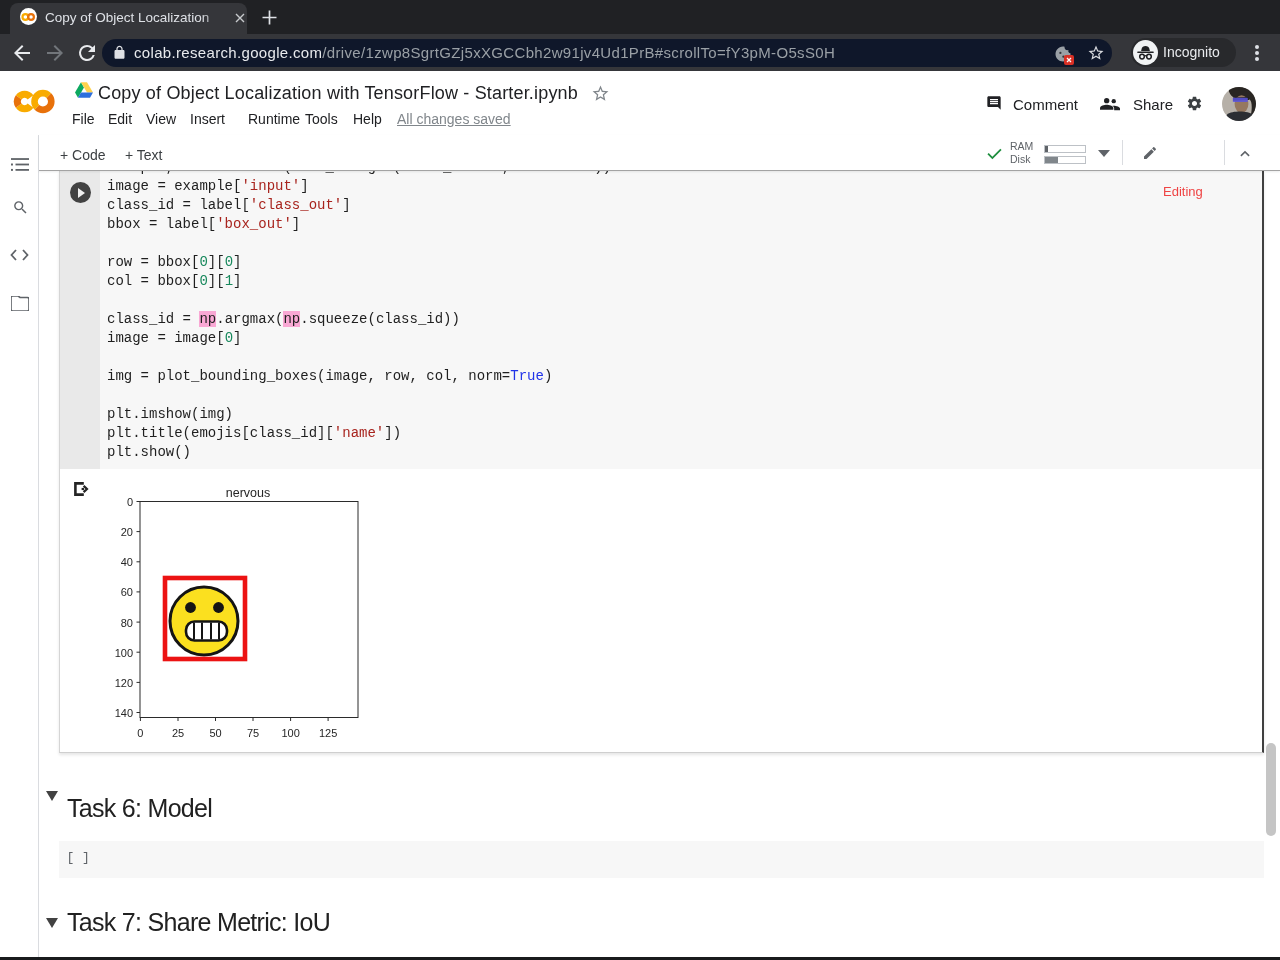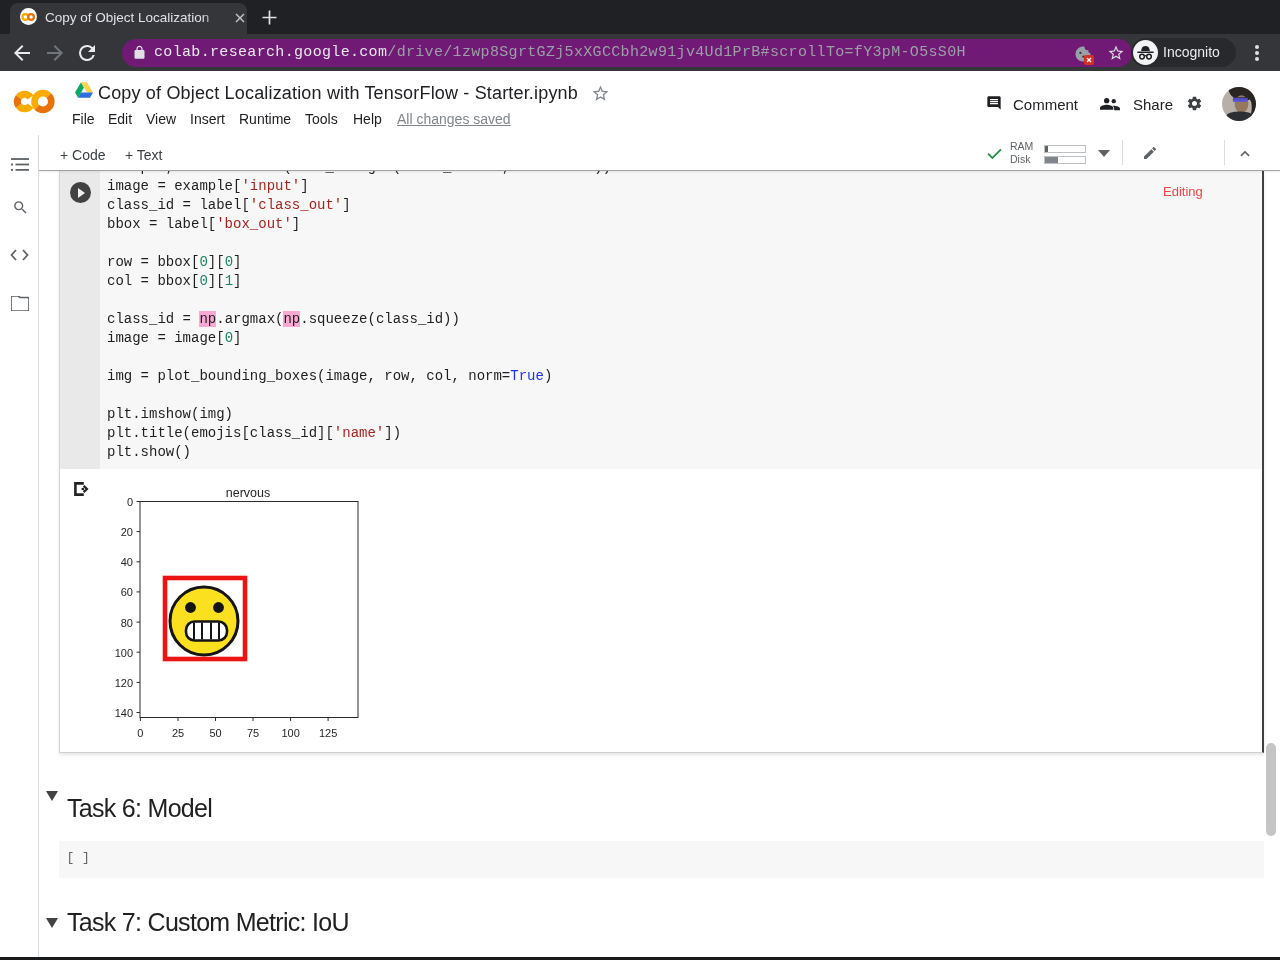--- a/index.html
+++ b/index.html
@@ -9,21 +9,21 @@
 
 
 #tabbar { position:absolute; left:0; top:0; width:1280px; height:34px; background:#202124; }
 #tab { position:absolute; left:10px; top:3px; width:237px; height:31px; background:#35363a; border-radius:8px 8px 0 0; }
 #tab .fav { position:absolute; left:10px; top:5px; width:17px; height:17px; background:#fff; border-radius:50%; }
 #tab .ttl { position:absolute; left:35px; top:7px; width:186px; font-size:13.5px; color:#dee1e6; white-space:nowrap; overflow:hidden; }
 #tab .fade { position:absolute; left:192px; top:4px; width:28px; height:24px; background:linear-gradient(90deg, rgba(53,54,58,0), #35363a 80%); }
 #tab .x { position:absolute; left:222px; top:8px; width:16px; height:16px; color:#c7cacd; font-size:13px; line-height:16px; text-align:center; }
 #newtab { position:absolute; left:261px; top:9px; width:17px; height:17px; color:#dee1e6; }
 #navbar { position:absolute; left:0; top:34px; width:1280px; height:37px; background:#35363a; }
-#urlpill { position:absolute; left:122px; top:4.5px; width:1010px; height:28px; background:#701a75; border-radius:14px;font-family:Liberation Mono, monospace; }
+#urlpill { position:absolute; left:102px; top:4.5px; width:1010px; height:28px; background:#0f172a; border-radius:14px; }
 #urltext { position:absolute; left:32px; top:5.5px; font-size:15px; color:#e8eaed; white-space:nowrap; letter-spacing:0.33px;}
 #urltext .dim { color:#9aa0a6; }
 #incog { position:absolute; left:1131px; top:4px; width:105px; height:29px; background:#28292c; border-radius:15px; }
 #incog .circ { position:absolute; left:1.5px; top:2px; width:25px; height:25px; background:#f1f3f4; border-radius:50%; }
 #incog .lbl { position:absolute; left:32px; top:5.5px; font-size:14px; color:#e8eaed; }
 
 
 #header { position:absolute; left:0; top:71px; width:1280px; height:64px; background:#fff; }
 #doctitle { position:absolute; left:98px; top:12px; font-size:18px; color:#202124; letter-spacing:0.17px; }
 #menurow { position:absolute; left:72px; top:40px; font-size:14px; color:#202124; }
@@ -155,21 +155,21 @@
     </svg>
     <div id="doctitle">Copy of Object Localization with TensorFlow - Starter.ipynb</div>
     <svg class="abs" style="left:591px;top:13px;" width="19" height="19" viewBox="0 0 24 24">
         <path d="M22 9.24l-7.19-.62L12 2 9.19 8.63 2 9.24l5.46 4.73L5.82 21 12 17.27 18.18 21l-1.63-7.03L22 9.24zM12 15.4l-3.76 2.27 1-4.28-3.32-2.88 4.38-.38L12 6.1l1.71 4.04 4.38.38-3.32 2.88 1 4.28L12 15.4z" fill="#80868b"></path>
       </svg>
     <div id="menurow">
       <span style="left:0px;">File</span>
       <span style="left:36px;">Edit</span>
       <span style="left:74px;">View</span>
       <span style="left:118px;">Insert</span>
-      <span style="left:167px;">Runtime</span>
+      <span style="left:176px;">Runtime</span>
       <span style="left:233px;">Tools</span>
       <span style="left:281px;">Help</span>
       <span style="left:325px;color:#80868b;text-decoration:underline;text-align:center;">All changes saved</span>
     </div>
 
     <svg class="abs" style="left:986px;top:24px;" width="16" height="16" viewBox="0 0 24 24">
         <path d="M21.99 4c0-1.1-.89-2-1.99-2H4c-1.1 0-2 .9-2 2v12c0 1.1.9 2 2 2h14l4 4-.01-18zM18 14H6v-2h12v2zm0-3H6V9h12v2zm0-3H6V6h12v2z" fill="#202124"></path>
       </svg>
     <div class="abs" style="left:1013px;top:25px;font-size:15px;color:#202124;">Comment</div>
     <svg class="abs" style="left:1100px;top:26px;" width="20" height="14" viewBox="0 0 24 16">
@@ -337,17 +337,17 @@
       </svg>
     </div>
   </div>
 
   <div class="tri" style="top:791px;"></div>
   <div class="task" style="top:781.5px;margin-top:12px;">Task 6: Model</div>
   <div id="cell2">
       <div class="br">[ ]</div>
     </div>
   <div class="tri" style="top:917.5px;"></div>
-  <div class="task" style="top:908px;">Task 7: Custom Metric: IoU</div>
+  <div class="task" style="top:908px;">Task 7: Share Metric: IoU</div>
 
   <div id="scrollthumb"></div>
   <div id="bottombar"></div>
 </div>
 
 </body></html>

